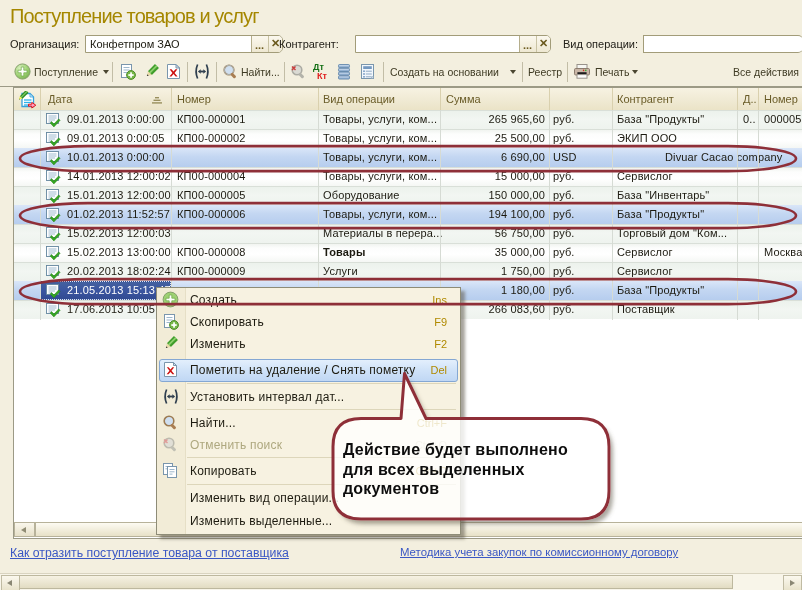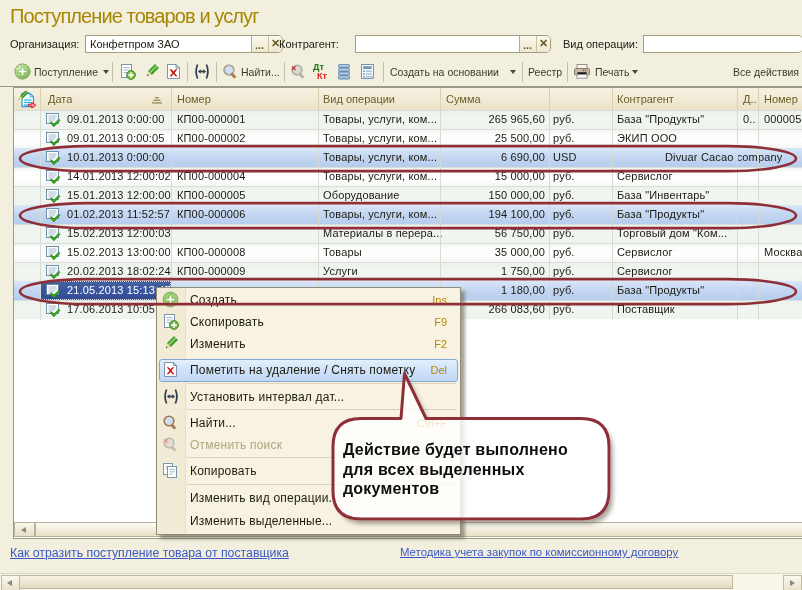--- a/index.html
+++ b/index.html
@@ -354,21 +354,21 @@
       <g stroke="#9fbbd0" stroke-width="1">
         <line x1="2.5" y1="4" x2="10.5" y2="4"></line>
         <line x1="2.5" y1="6" x2="10.5" y2="6"></line>
         <line x1="2.5" y1="8" x2="9" y2="8"></line>
         <line x1="2.5" y1="10" x2="6" y2="10"></line>
       </g>
       <path d="M5.6 9.6 L7.9 12.1 L12.7 6.9 L14.1 8.3 L7.9 14.9 L4.2 11.1 Z" fill="#35a722" stroke="#237c12" stroke-width="0.5"></path>
     </svg>
   <div class="cell" style="left:53px;width:104px;color:inherit;">15.02.2013 13:00:00</div>
   <div class="cell" style="left:163px;width:140px;">КП00-000008</div>
-  <div class="cell" style="left:309px;width:119px;">Товары</div>
+  <div class="cell" style="left:309px;width:119px;font-weight:bold;">Товары</div>
   <div class="cell num" style="left:412px;width:119px;">35 000,00</div>
   <div class="cell" style="left:539px;width:58px;">руб.</div>
   <div class="cell" style="left:603px;width:121px;">Сервислог</div>
   <div class="cell" style="left:750px;width:38px;">Москва</div>
 </div>
 <div class="abs row rodd" style="top:262px;">
   <svg class="dicon" width="16" height="16" viewBox="0 0 16 16">
       <rect x="0.5" y="1.5" width="12" height="10" fill="#fefefe" stroke="#64869e" stroke-width="0.9"></rect>
       <g stroke="#9fbbd0" stroke-width="1">
         <line x1="2.5" y1="4" x2="10.5" y2="4"></line>

